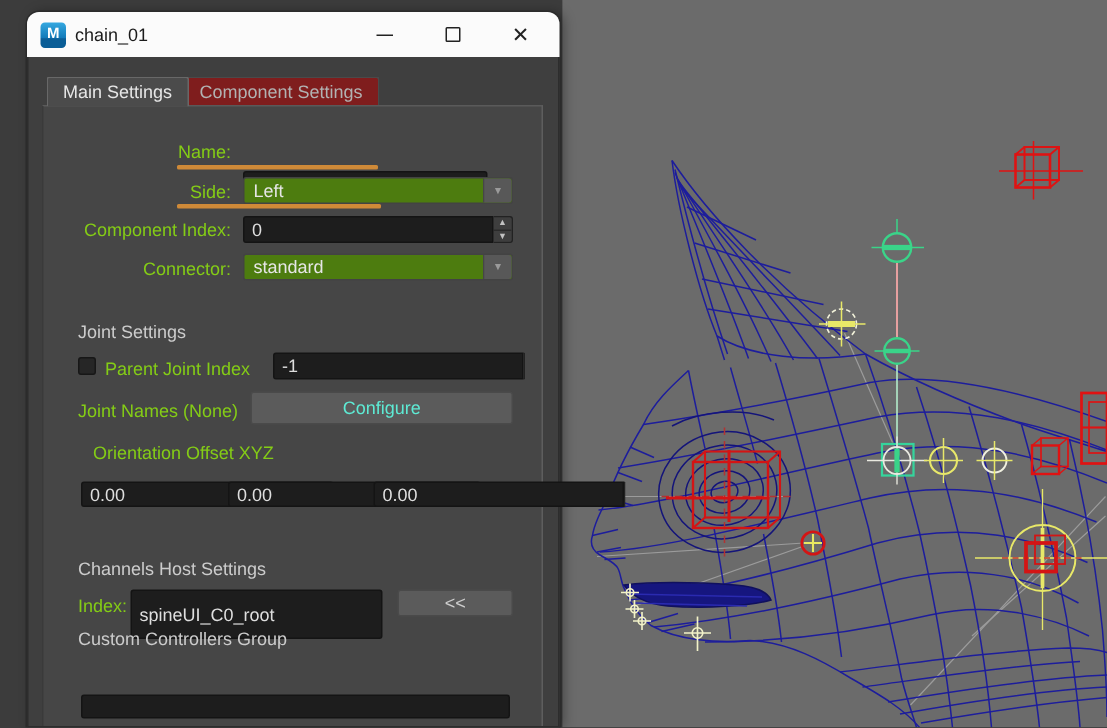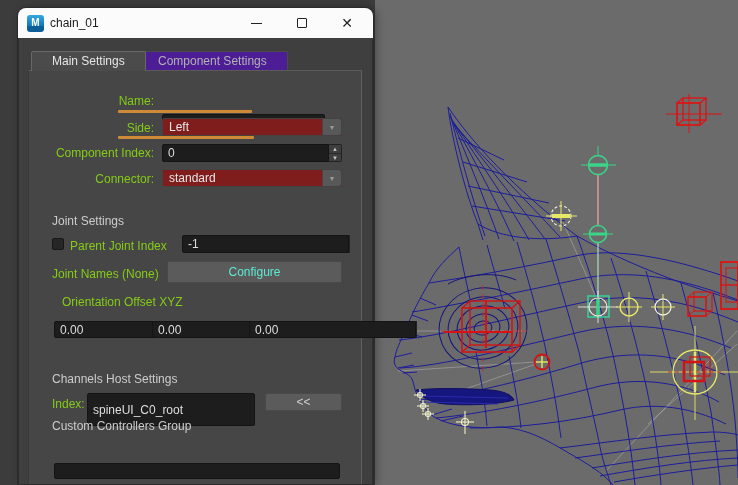--- a/index.html
+++ b/index.html
@@ -18,36 +18,36 @@
             background:linear-gradient(#35a8e0 0%,#1179b8 62%,#0b5e97 63%,#0b5e97 100%);
             color:#fff;font-size:10px;font-weight:bold;text-align:center;line-height:15px;}
   .title-text{position:absolute;left:32px;top:0;height:30px;line-height:30px;font-size:12px;color:#1b1b1b;}
   .winbtn{position:absolute;top:0;width:34px;height:30px;display:flex;align-items:center;justify-content:center;color:#222;}
   .winbtn.min{left:221px;} .winbtn.max{left:267px;} .winbtn.close{left:312px;font-size:14px;}
   .glyph-min{display:block;width:11px;height:0;border-top:1.4px solid #222;}
   .glyph-max{display:block;width:10px;height:10px;border:1.4px solid #222;border-radius:1px;}
 
   .dialog-body{position:absolute;left:0;top:30px;width:355px;bottom:0;background:#3f3f3f;border:1px solid #2d2d2d;border-top:none;}
 
-  .tab{position:absolute;top:13px;height:20px;line-height:19px;font-size:12px;padding:0 20px;border-radius:2px 2px 0 0;}
+  .tab{position:absolute;top:13px;height:20px;line-height:19px;font-size:12px;padding:0 10px;border-radius:2px 2px 0 0;}
   .tab.active{left:12px;background:#4b4b4b;color:#e6e6e6;border:1px solid #686868;border-bottom:none;z-index:2;}
-  .tab.inactive{left:118px;background:#4c1d95;color:#b2b2b2;border:1px solid #4a4a4a;border-bottom:none;}
+  .tab.inactive{left:103px;background:#7f1d1d;color:#b2b2b2;border:1px solid #4a4a4a;border-bottom:none;}
 
   .panel{position:absolute;left:9px;top:32px;width:334px;bottom:0;background:#464646;
          border-top:1px solid #5a5a5a;border-right:1px solid #5e5e5e;border-left:1px solid #3a3a3a;}
 
   .lbl{position:absolute;font-size:12px;color:#84cc16;white-space:nowrap;}
   .lbl.r{text-align:right;}
   .section{position:absolute;font-size:12px;color:#cccccc;white-space:nowrap;}
 
   .tfield{position:absolute;background:#1d1d1d;border:1px solid #141414;border-radius:2px;
           color:#dedede;font-size:12px;padding:0 5px;outline:none;}
   .accent-bar{position:absolute;background:#cf8a38;border-radius:1px;}
 
-  .dropdown{position:absolute;background:#7f1d1d;border:1px solid #434343;border-radius:2px;
+  .dropdown{position:absolute;background:#4d7c0f;border:1px solid #434343;border-radius:2px;
             color:#e6e6e6;font-size:12px;display:flex;align-items:center;}
   .dropdown .dd-text{flex:1;padding-left:6px;}
   .dd-arrow{width:19px;align-self:stretch;background:#585858;border-left:1px solid #464646;
             display:flex;align-items:center;justify-content:center;font-size:7px;color:#9a9a9a;border-radius:0 2px 2px 0;}
 
   .spinwrap{position:absolute;display:flex;}
   .spinwrap .tfield{position:relative;flex:1;border-radius:2px 0 0 2px;}
   .spincol{width:13px;display:flex;flex-direction:column;border:1px solid #222;border-left:none;border-radius:0 2px 2px 0;overflow:hidden;}
   .spinbtn{flex:1;background:#3e3e3e;color:#c2c2c2;font-size:6px;line-height:7px;text-align:center;padding-top:1px;}
   .spinbtn.up{border-bottom:1px solid #2a2a2a;}

